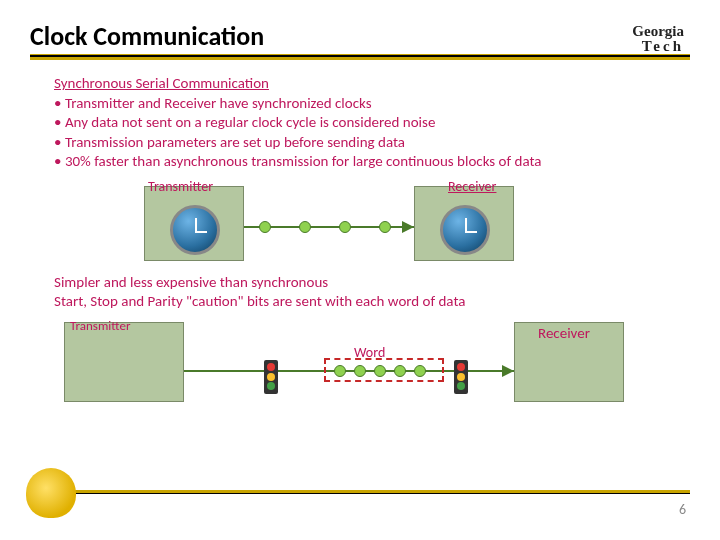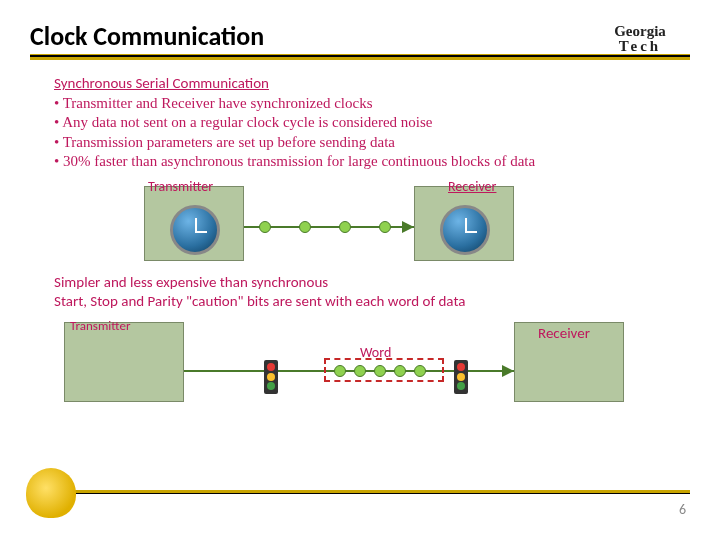--- a/index.html
+++ b/index.html
@@ -38,38 +38,38 @@
   }
   .logo {
     position: absolute;
     top: 24px;
     right: 36px;
     width: 88px;
     height: 26px;
     font-size: 11px;
     font-weight: bold;
     color: #222;
-    text-align: center;
+    text-align: right;
     line-height: 1;
   }
   .content {
     position: absolute;
     top: 74px;
     left: 54px;
     right: 40px;
     font-size: 15px;
     line-height: 1.3;
     color: #be185d;
   }
   .subhead {
     text-decoration: underline;
     display: block;
     margin-bottom: 0;
   }
-  .bullets { margin-bottom: 6px; font-family: Liberation Serif, serif; }
+  .bullets { margin-bottom: 6px; }
   .bullets div::before { content: "• "; }
   .diagram {
     position: relative;
     height: 85px;
     margin: 4px 0 10px 50px;
   }
   .box {
     position: absolute;
     background: #b4c7a0;
     border: 1px solid #7a8a68;
@@ -264,21 +264,21 @@
       <span class="dot" style="left:150px;"></span>
       <span class="dot" style="left:170px;"></span>
       <span class="dot" style="left:190px;"></span>
       <span class="dot" style="left:210px;"></span>
       <span class="dot" style="left:230px;"></span>
       <div class="traffic" style="left:270px;">
           <span class="mid"></span>
         </div>
       <span class="arrowhead" style="left:318px;"></span>
     </div>
-    <div class="word-label" style="left:296px;top:26px;text-align:right;">Word</div>
+    <div class="word-label" style="left:290px;top:26px;text-align:right;">Word</div>
 
     <div class="box2" style="left:450px;top:4px;width:110px;"></div>
     <div class="box-label" style="left:474px;top:6px;font-size:15px;">Receiver</div>
   </div>
 </div>
 
 <div class="footer-rule"></div>
 <div class="mascot"></div>
 <div class="page-num">6</div>
 

